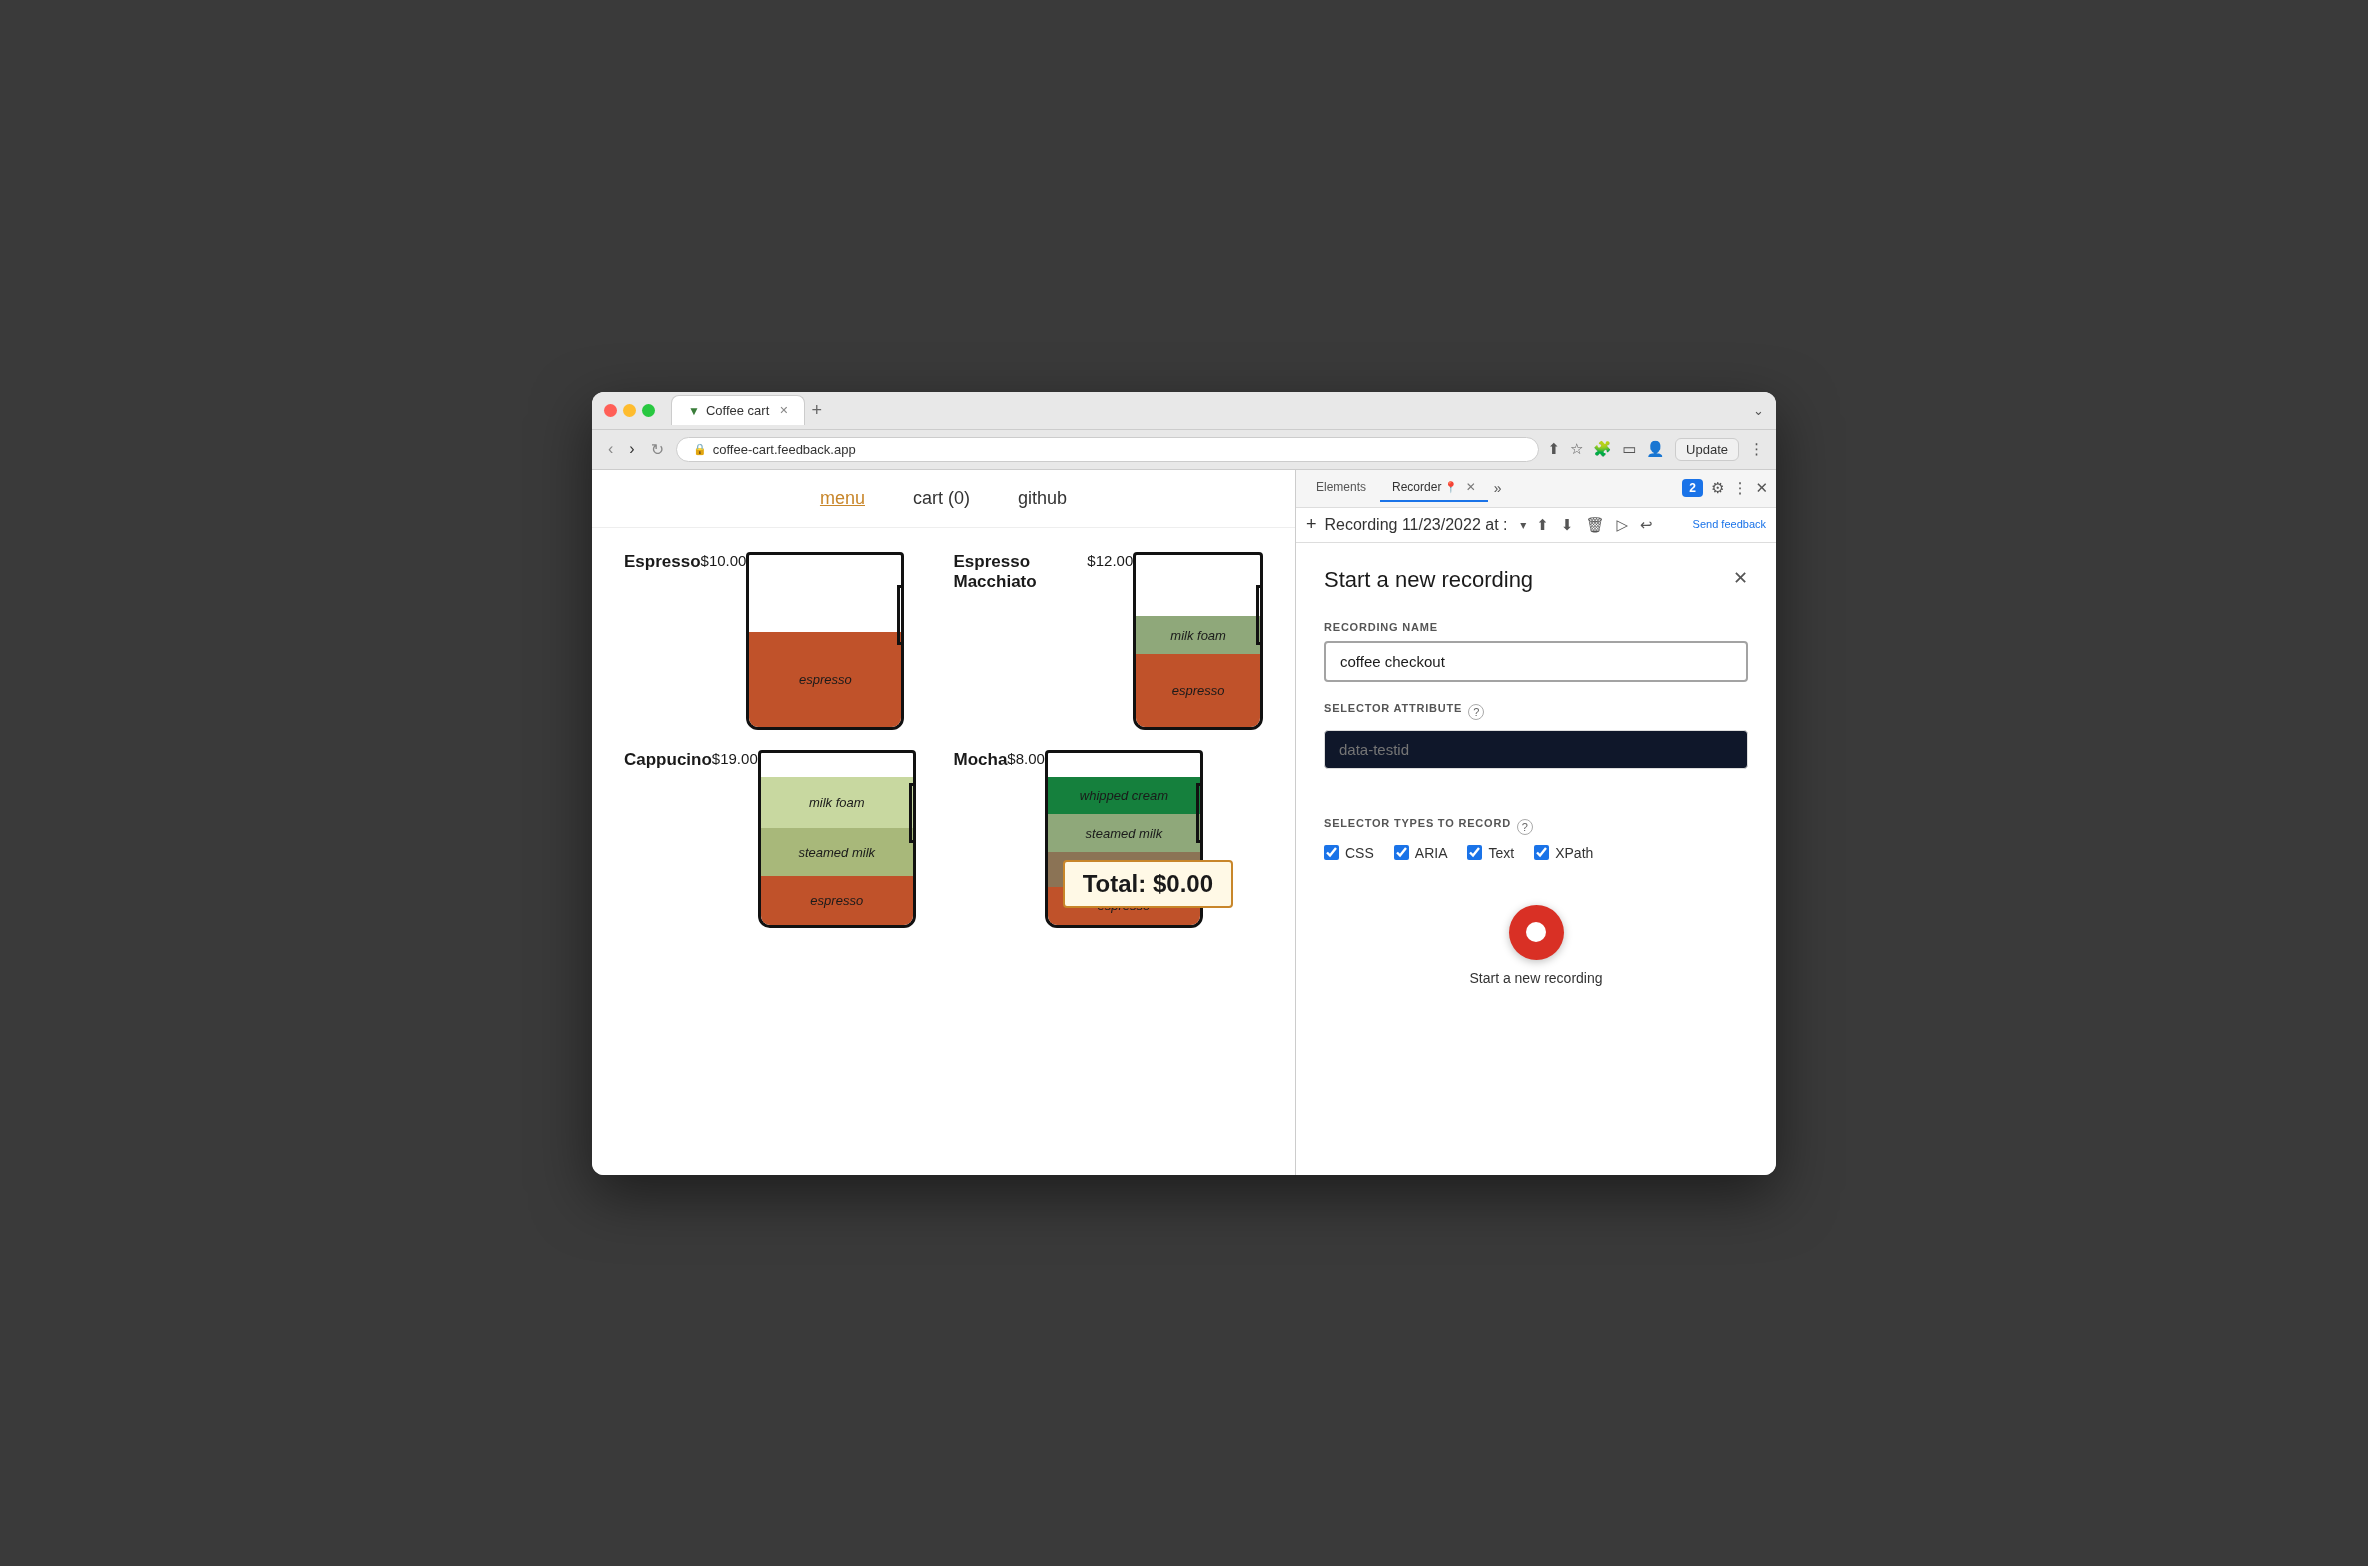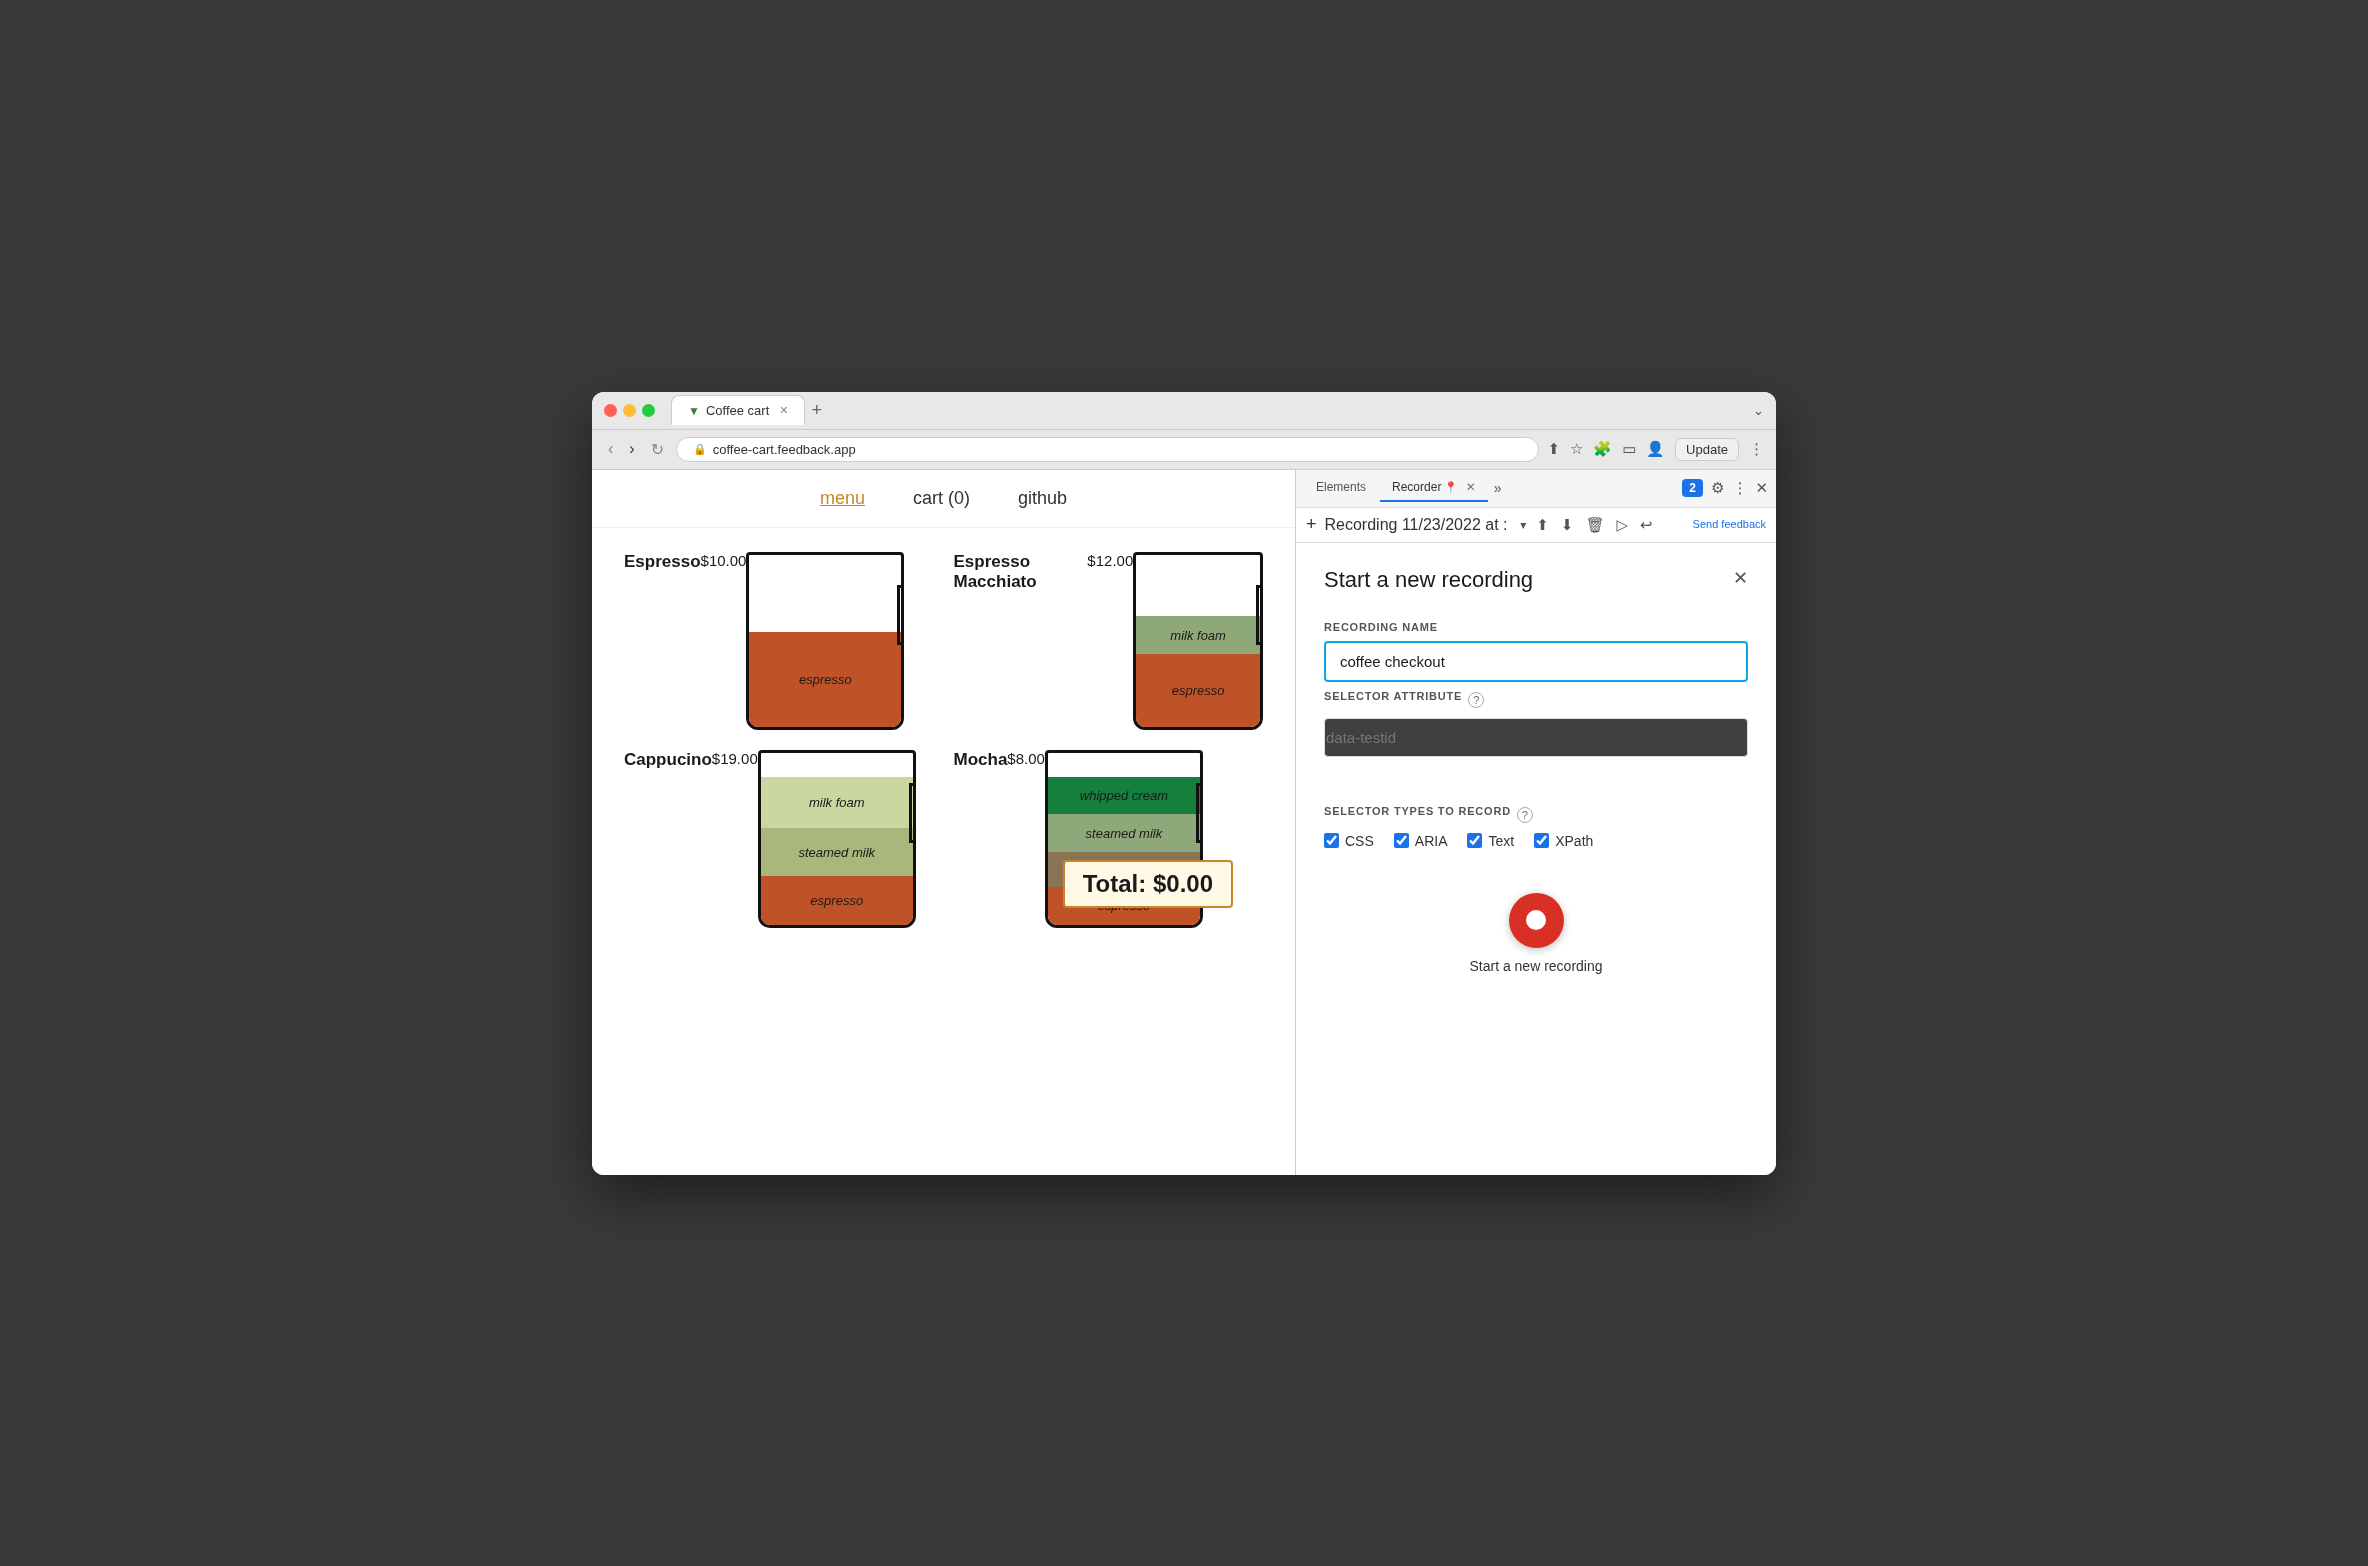--- a/index.html
+++ b/index.html
@@ -386,38 +386,38 @@
     .field-label {
       font-size: 11px;
       font-weight: 600;
       color: #555;
       letter-spacing: 0.8px;
       text-transform: uppercase;
       margin-bottom: 8px;
     }
     .text-input {
       width: 100%;
-      border: 2px solid #0ea5e9;
+      border: 2px solid #a3a3a3;
       border-radius: 4px;
       padding: 10px 14px;
       font-size: 15px;
       color: #1a1a1a;
       outline: none;
-      margin-bottom: 8px;
+      margin-bottom: 20px;
     }
     .text-input-ghost {
       width: 100%;
       border: 1px solid #ddd;
       border-radius: 4px;
-      padding: 10px 1px;
+      padding: 10px 14px;
       font-size: 15px;
       color: #aaa;
       outline: none;
       margin-bottom: 24px;
-      background: #404040;
+      background: #0f172a;
     }
 
     .selector-section { margin-bottom: 24px; }
     .selector-label-row {
       display: flex;
       align-items: center;
       gap: 6px;
       margin-bottom: 8px;
     }
     .help-icon {

